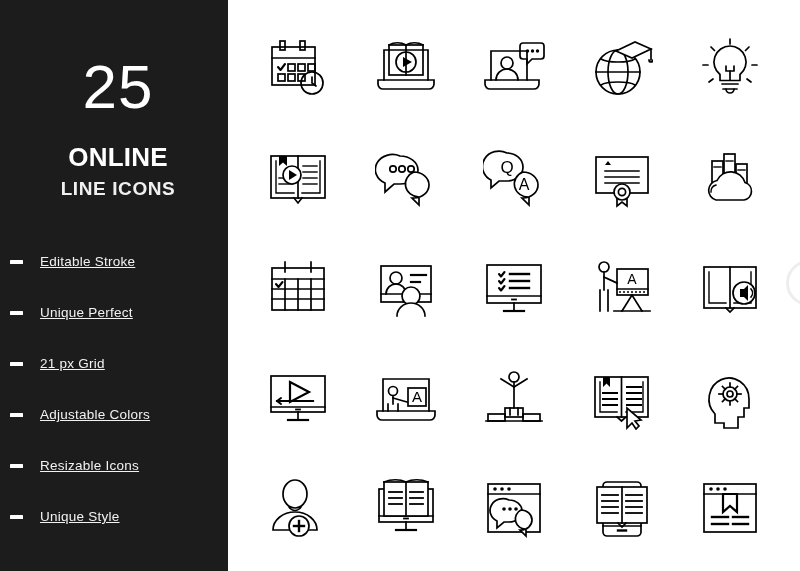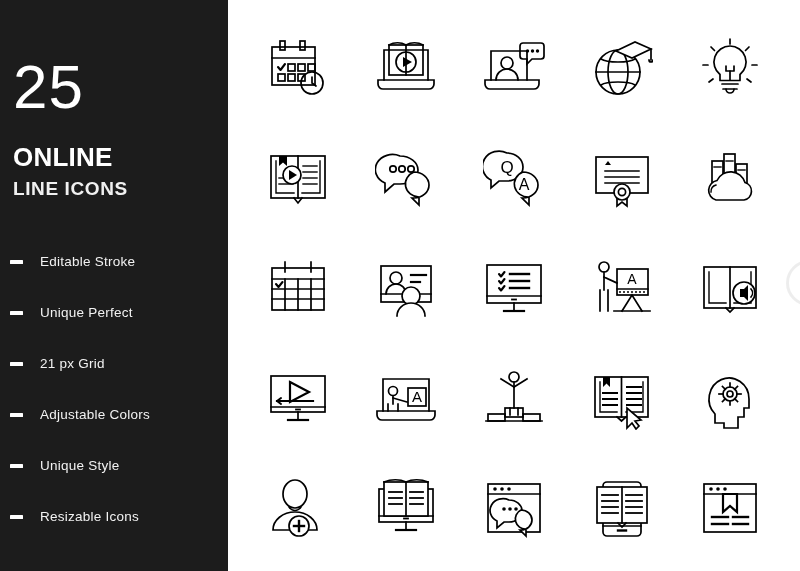--- a/index.html
+++ b/index.html
@@ -13,20 +13,21 @@
   .page{width:800px;height:571px;display:flex;position:relative;}
 
   
   .sidebar{
     width:228px;height:571px;
     background:#1c1c1c;
     flex:0 0 228px;
     position:relative;
     color:#ffffff;
     box-sizing:border-box;
+    text-align:center;
   }
   .brand{position:absolute;left:13px;top:58px;width:210px;}
   .brand-count{
     font-size:62px;line-height:58px;
     font-weight:300;letter-spacing:1px;
     color:#ffffff;
     font-family:"Liberation Sans", sans-serif;
   }
   .brand-title{
     margin-top:28px;
@@ -46,20 +47,21 @@
     display:flex;align-items:center;
     height:51px;
   }
   .feat-dash{
     width:13px;height:4px;background:#ffffff;
     flex:0 0 13px;margin-right:17px;border-radius:.5px;
   }
   .feat-label{
     font-size:13.5px;color:#f2f2f2;font-weight:400;letter-spacing:.25px;
     white-space:nowrap;
+    text-decoration:underline;
   }
 
   
   .grid-area{
     flex:1 1 auto;height:571px;background:#ffffff;position:relative;
   }
   .icon-grid{
     position:absolute;left:16px;top:14px;
     width:540px;
     display:grid;
@@ -129,25 +131,25 @@
       <div class="feature">
         <span class="feat-dash"></span>
         <span class="feat-label">21 px Grid</span>
       </div>
       <div class="feature">
         <span class="feat-dash"></span>
         <span class="feat-label">Adjustable Colors</span>
       </div>
       <div class="feature">
         <span class="feat-dash"></span>
-        <span class="feat-label">Unique Style</span>
+        <span class="feat-label">Resizable Icons</span>
       </div>
       <div class="feature">
         <span class="feat-dash"></span>
-        <span class="feat-label">Resizable Icons</span>
+        <span class="feat-label">Unique Style</span>
       </div>
     </div>
   </aside>
 
   <section class="grid-area">
     <div class="icon-grid">
 
       <div class="icon-cell">
         <svg width="62" height="62" viewBox="0 0 62 62">
           <g class="ico">

